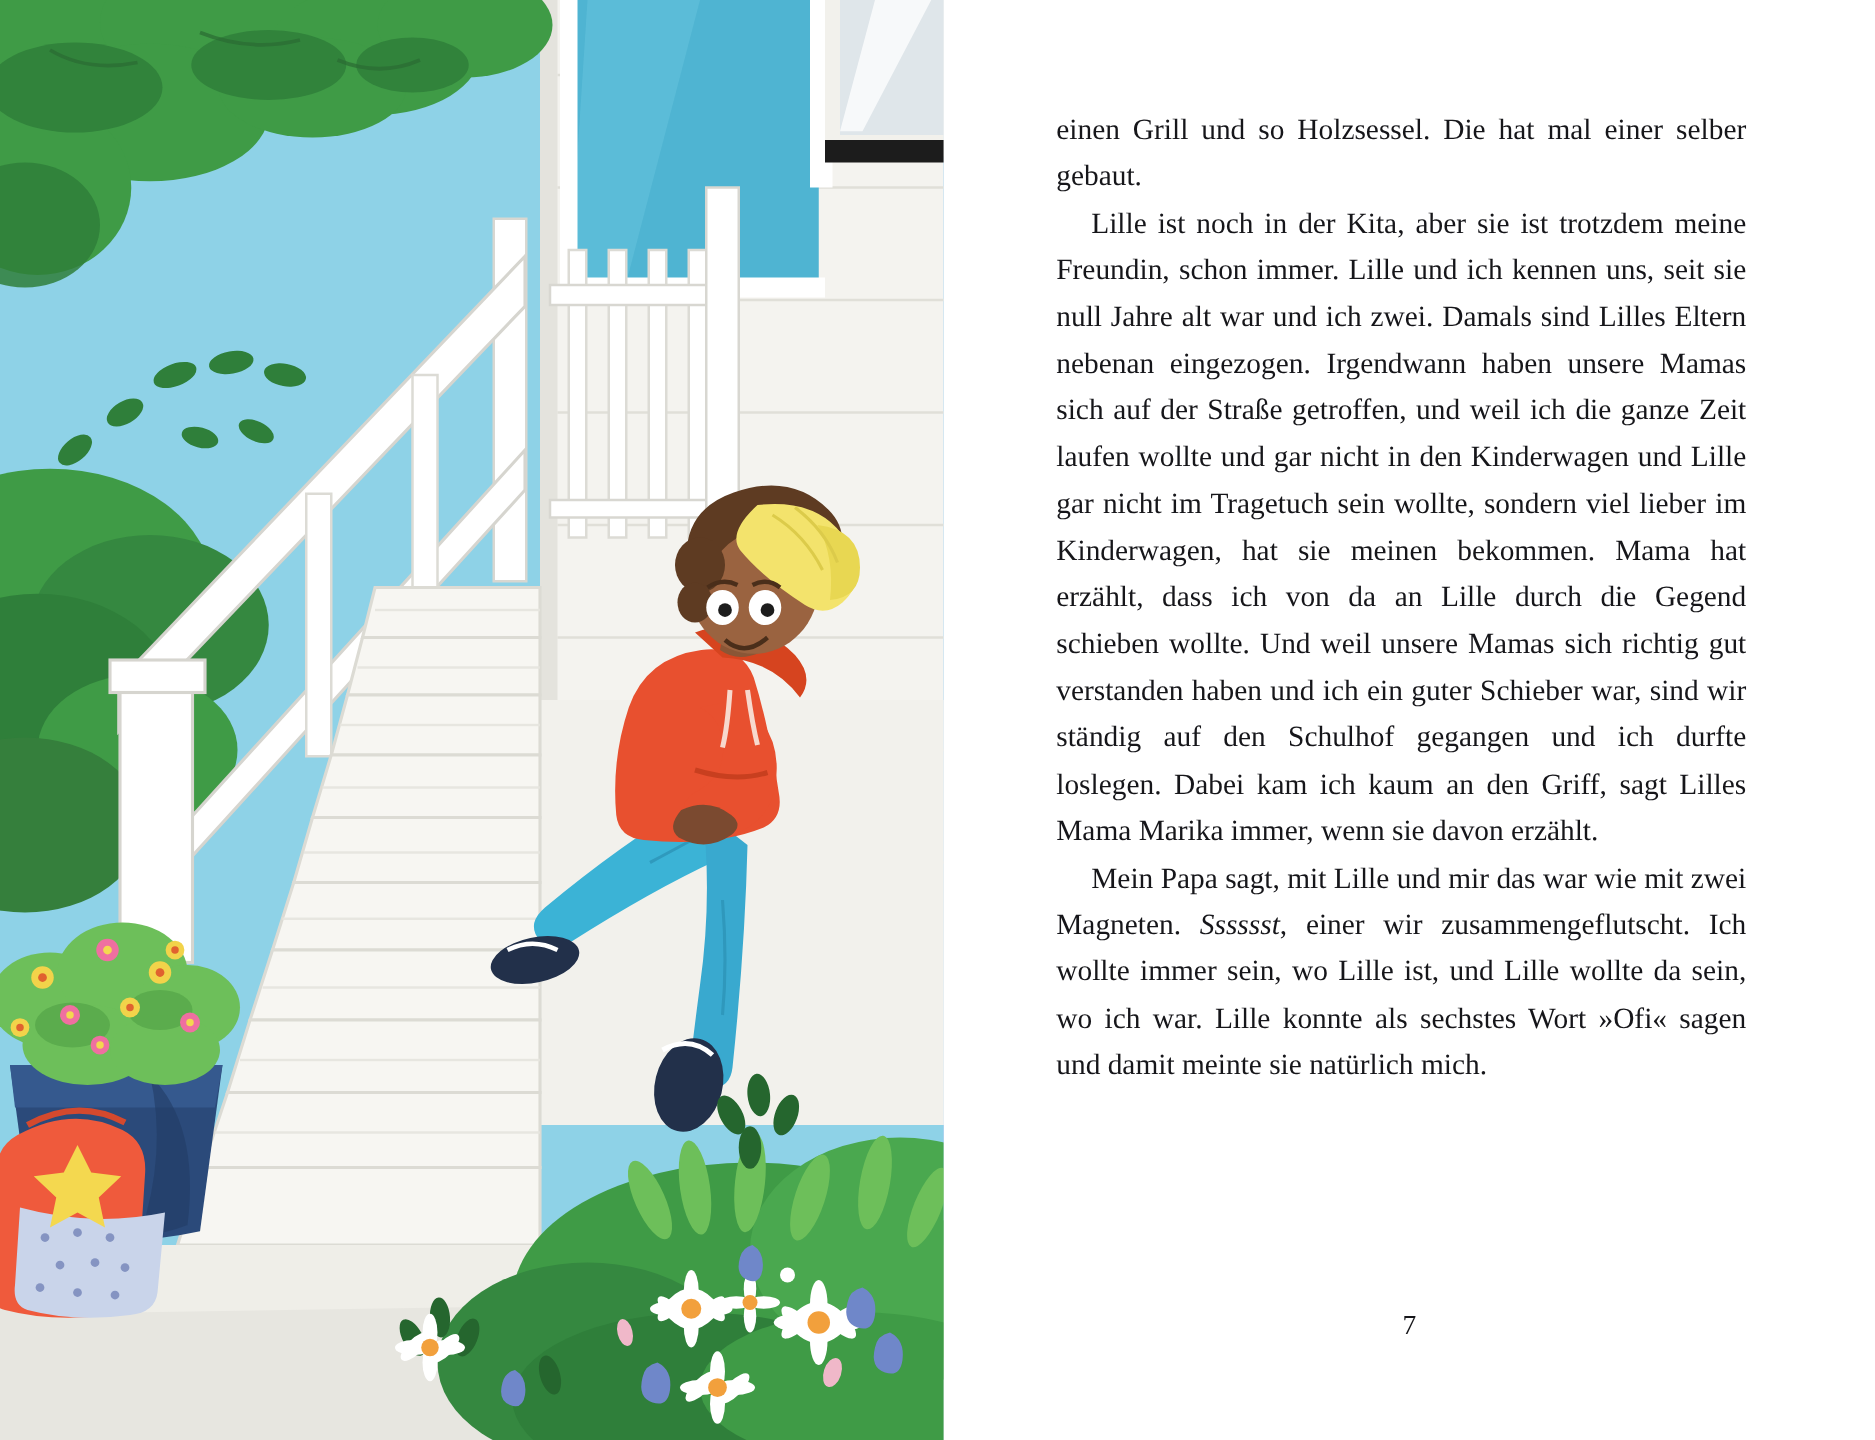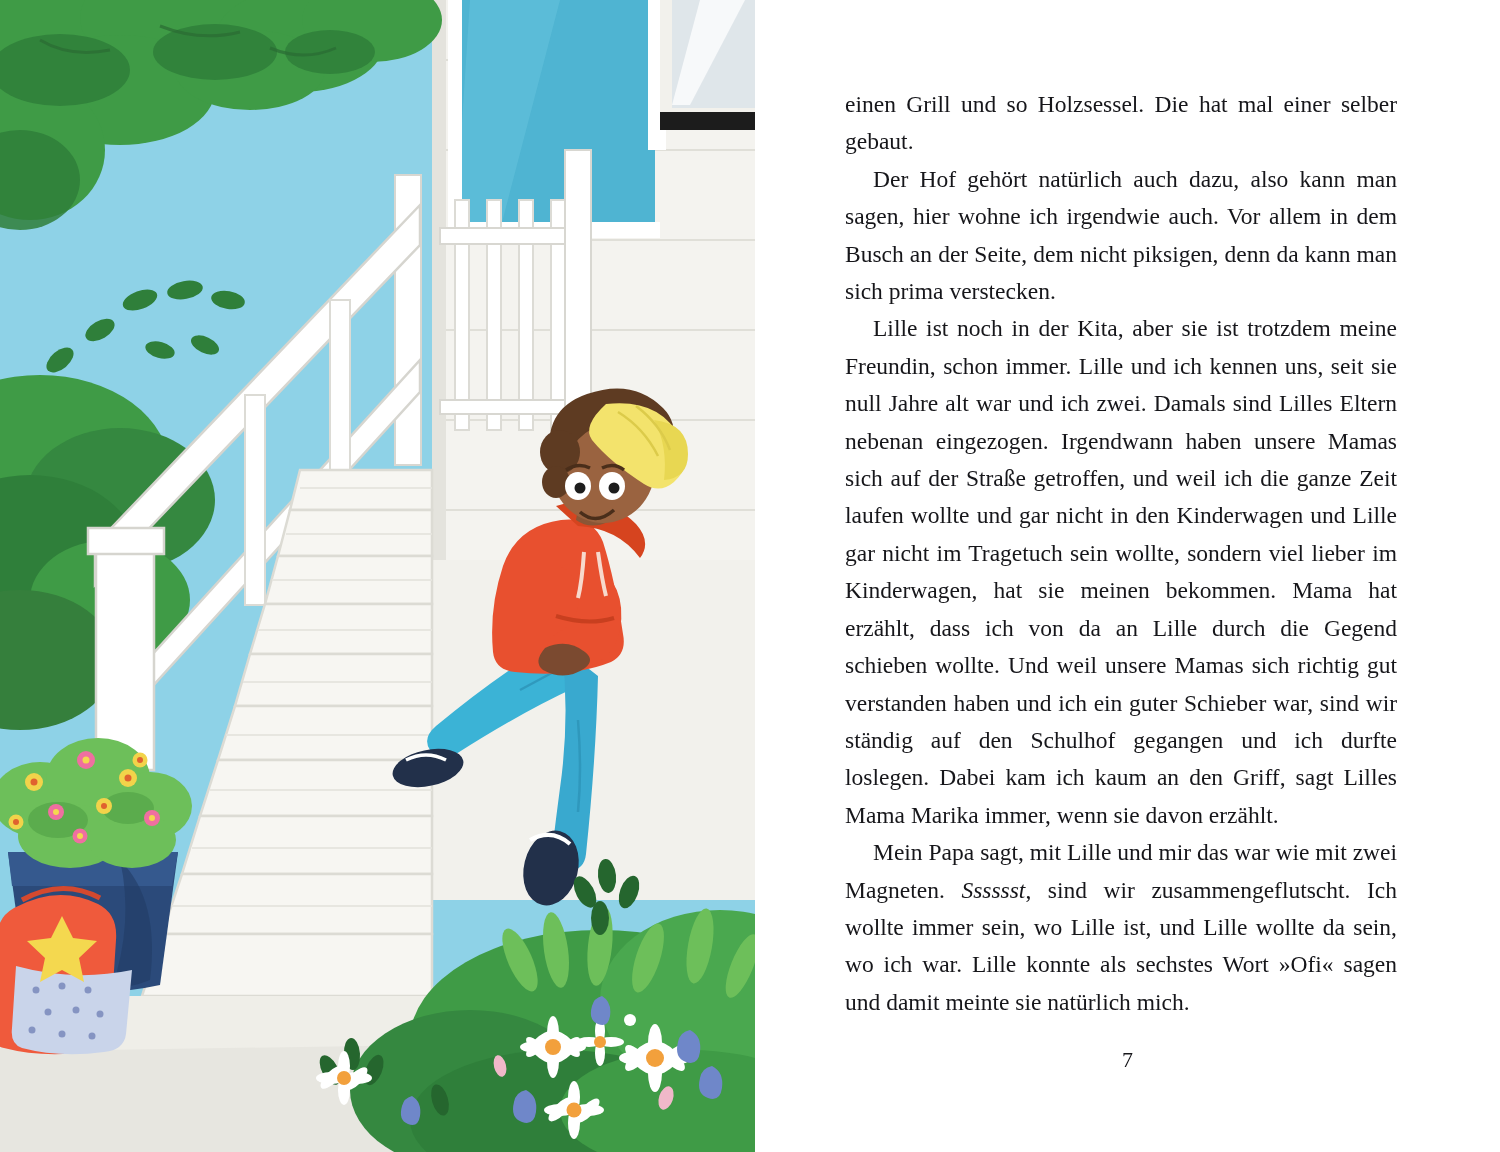--- a/index.html
+++ b/index.html
@@ -404,20 +404,19 @@
           <ellipse cx="500" cy="1066" rx="6" ry="11" transform="rotate(-14 500 1066)"></ellipse>
         </g>
 
       </g>
     </svg>
   </div>
 
   <div class="text-page">
     <div class="text-col">
       <p>einen Grill und so Holzsessel. Die hat mal einer sel­ber gebaut.</p>
-      <p class="indent">Der Hof gehört natürlich auch dazu, also kann man sagen, hier wohne ich irgendwie auch. Vor al­lem in dem Busch an der Seite, dem nicht piksigen, denn da kann man sich prima verstecken.</p>
       <p class="indent">Lille ist noch in der Kita, aber sie ist trotzdem meine Freundin, schon immer. Lille und ich kennen uns, seit sie null Jahre alt war und ich zwei. Damals sind Lilles Eltern nebenan eingezogen. Irgendwann haben unsere Mamas sich auf der Straße getroffen, und weil ich die ganze Zeit laufen wollte und gar nicht in den Kinderwagen und Lille gar nicht im Tragetuch sein wollte, sondern viel lieber im Kinderwagen, hat sie meinen bekommen. Mama hat erzählt, dass ich von da an Lille durch die Gegend schieben wollte. Und weil unsere Mamas sich richtig gut verstanden haben und ich ein guter Schieber war, sind wir ständig auf den Schulhof gegangen und ich durfte loslegen. Da­bei kam ich kaum an den Griff, sagt Lilles Mama Marika immer, wenn sie davon erzählt.</p>
-      <p class="indent"><span>Mein Papa sagt, mit Lille und mir das war wie mit zwei Magneten. </span><em>Sssssst</em><span>, sind wir zusammenge­flutscht. Ich wollte immer sein, wo Lille ist, und Lille wollte da sein, wo ich war. Lille konnte als sechstes Wort »Ofi« sagen und damit meinte sie natürlich mich.</span></p>
+      <p class="indent"><span>Mein Papa sagt, mit Lille und mir das war wie mit zwei Magneten. </span><em>Sssssst</em><span>, einer wir zusammenge­flutscht. Ich wollte immer sein, wo Lille ist, und Lille wollte da sein, wo ich war. Lille konnte als sechstes Wort »Ofi« sagen und damit meinte sie natürlich mich.</span></p>
     </div>
     <div class="folio">7</div>
   </div>
 
 </div>
 
 </body></html>

